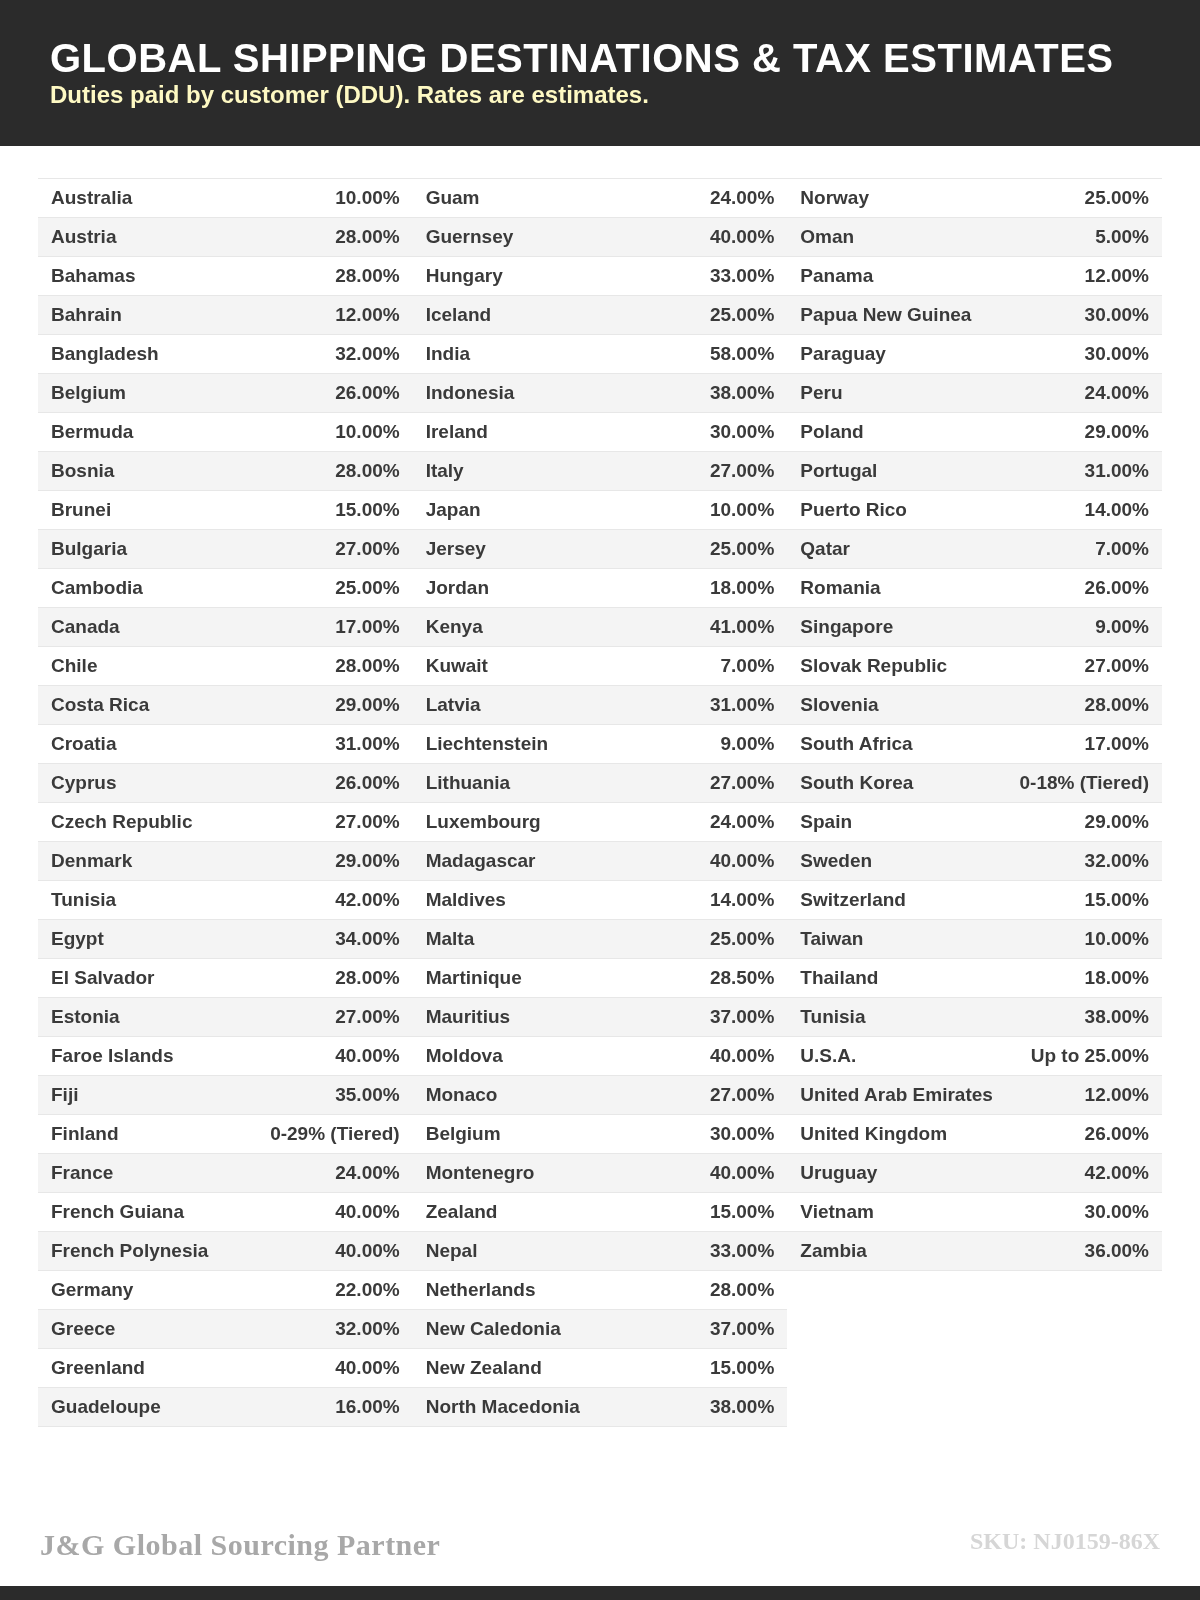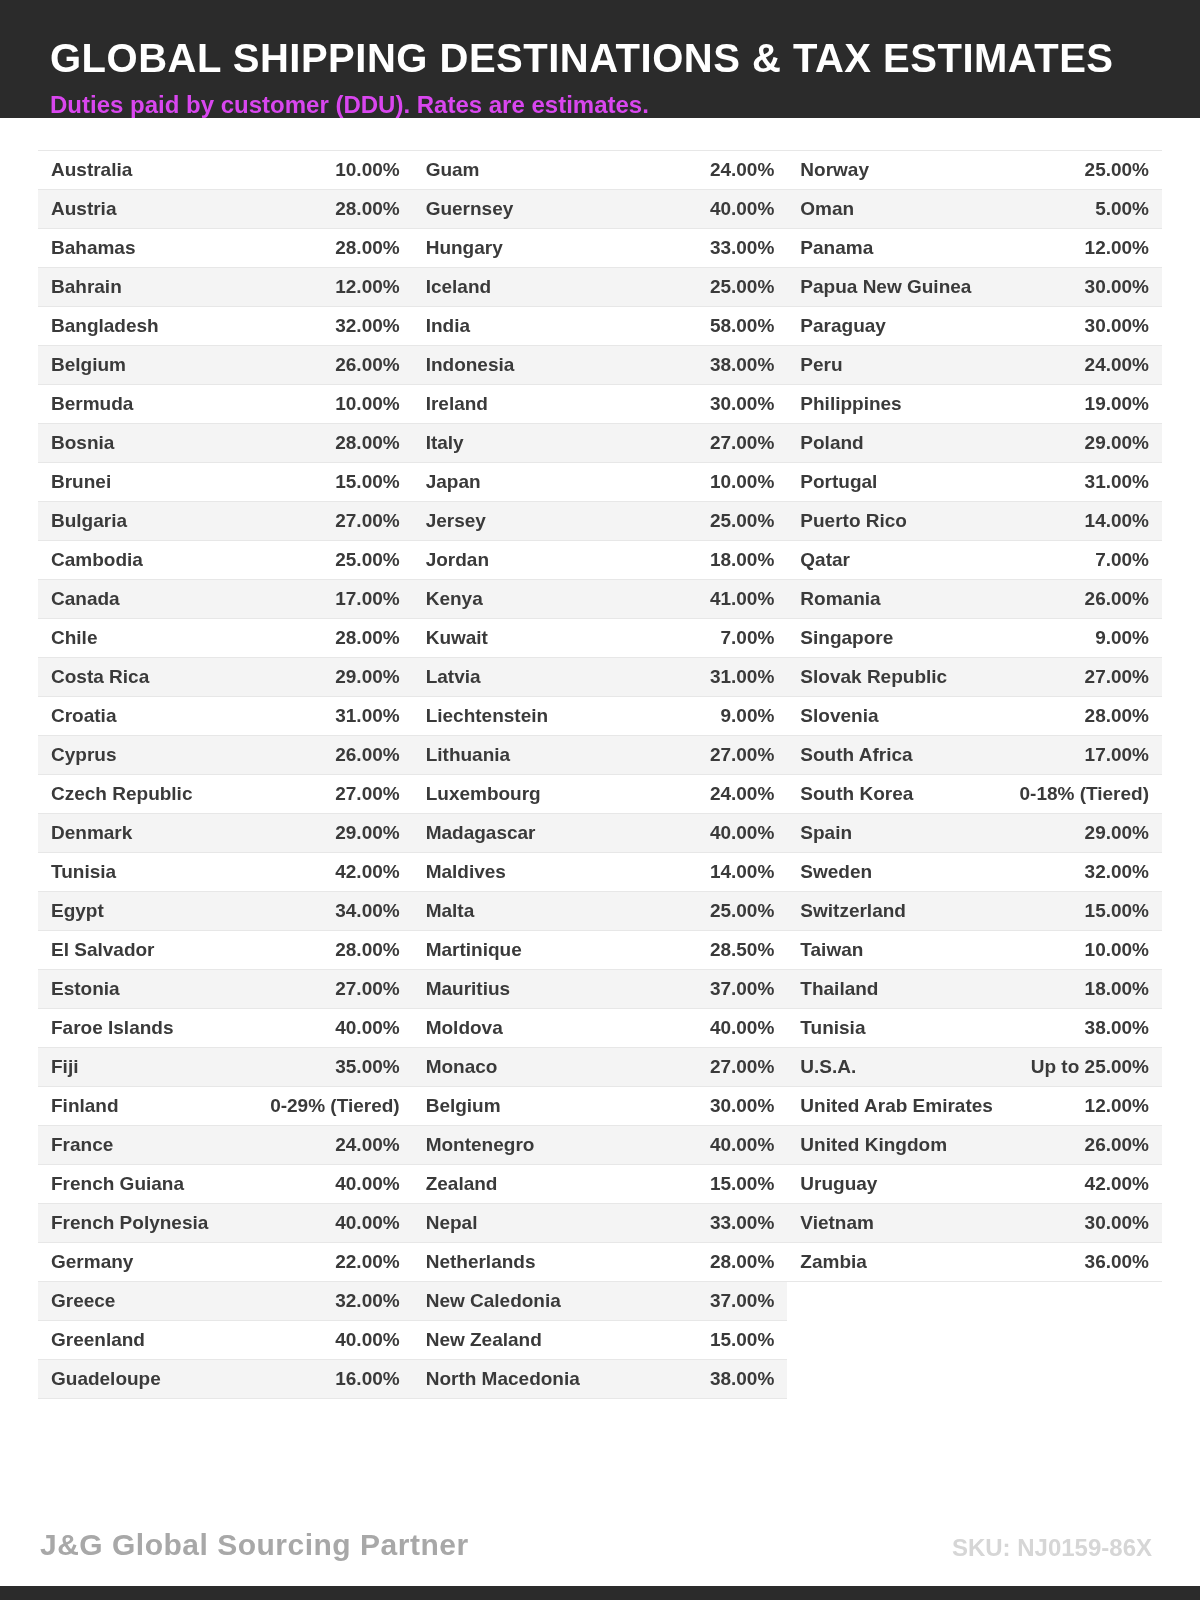--- a/index.html
+++ b/index.html
@@ -8,33 +8,32 @@
     width: 1200px;
     height: 1600px;
     position: relative;
     font-family: "Liberation Sans", "DejaVu Sans", sans-serif;
     overflow: hidden;
   }
   .header {
     background: #2b2b2b;
     color: #ffffff;
     padding: 36px 50px 30px 50px;
-    height: 118px;
+    height: 146px;
   }
   .header h1 {
     font-size: 40px;
     font-weight: 800;
     letter-spacing: 0.5px;
     white-space: nowrap;
   }
   .header .subtitle {
-    margin-top: 10px;
     font-size: 24px;
     font-weight: 700;
-    color: #d946ef;
+    color: #fef9c3;
   }
   .table-area {
     display: flex;
     gap: 0;
     padding: 0 38px;
     margin-top: 32px;
   }
   .col {
     flex: 1;
     border-top: 1px solid #e7e7e7;
@@ -50,26 +49,26 @@
     color: #3a3a3a;
     border-bottom: 1px solid #e7e7e7;
     background: #ffffff;
   }
   .row:nth-child(even) { background: #f4f4f4; }
   .row .country { white-space: nowrap; }
   .row .rate { white-space: nowrap; text-align: right; }
   .footer {
     position: absolute;
     left: 0;
-    right: 8px;
+    right: 0;
     bottom: 38px;
     display: flex;
     justify-content: space-between;
-    align-items: flex-end;
     padding: 0 40px;
+    font-family: Liberation Serif, serif;
   }
   .brand {
     font-size: 30px;
     font-weight: 800;
     color: #a8a8a8;
     letter-spacing: 0.5px;
   }
   .sku {
     font-size: 24px;
     font-weight: 700;
@@ -372,24 +371,20 @@
       </div>
       <div class="row">
         <span class="country">Paraguay</span>
         <span class="rate">30.00%</span>
       </div>
       <div class="row">
         <span class="country">Peru</span>
         <span class="rate">24.00%</span>
       </div>
       <div class="row">
-        <span class="country">Philippines</span>
-        <span class="rate">19.00%</span>
-      </div>
-      <div class="row">
         <span class="country">Poland</span>
         <span class="rate">29.00%</span>
       </div>
       <div class="row">
         <span class="country">Portugal</span>
         <span class="rate">31.00%</span>
       </div>
       <div class="row">
         <span class="country">Puerto Rico</span>
         <span class="rate">14.00%</span>

